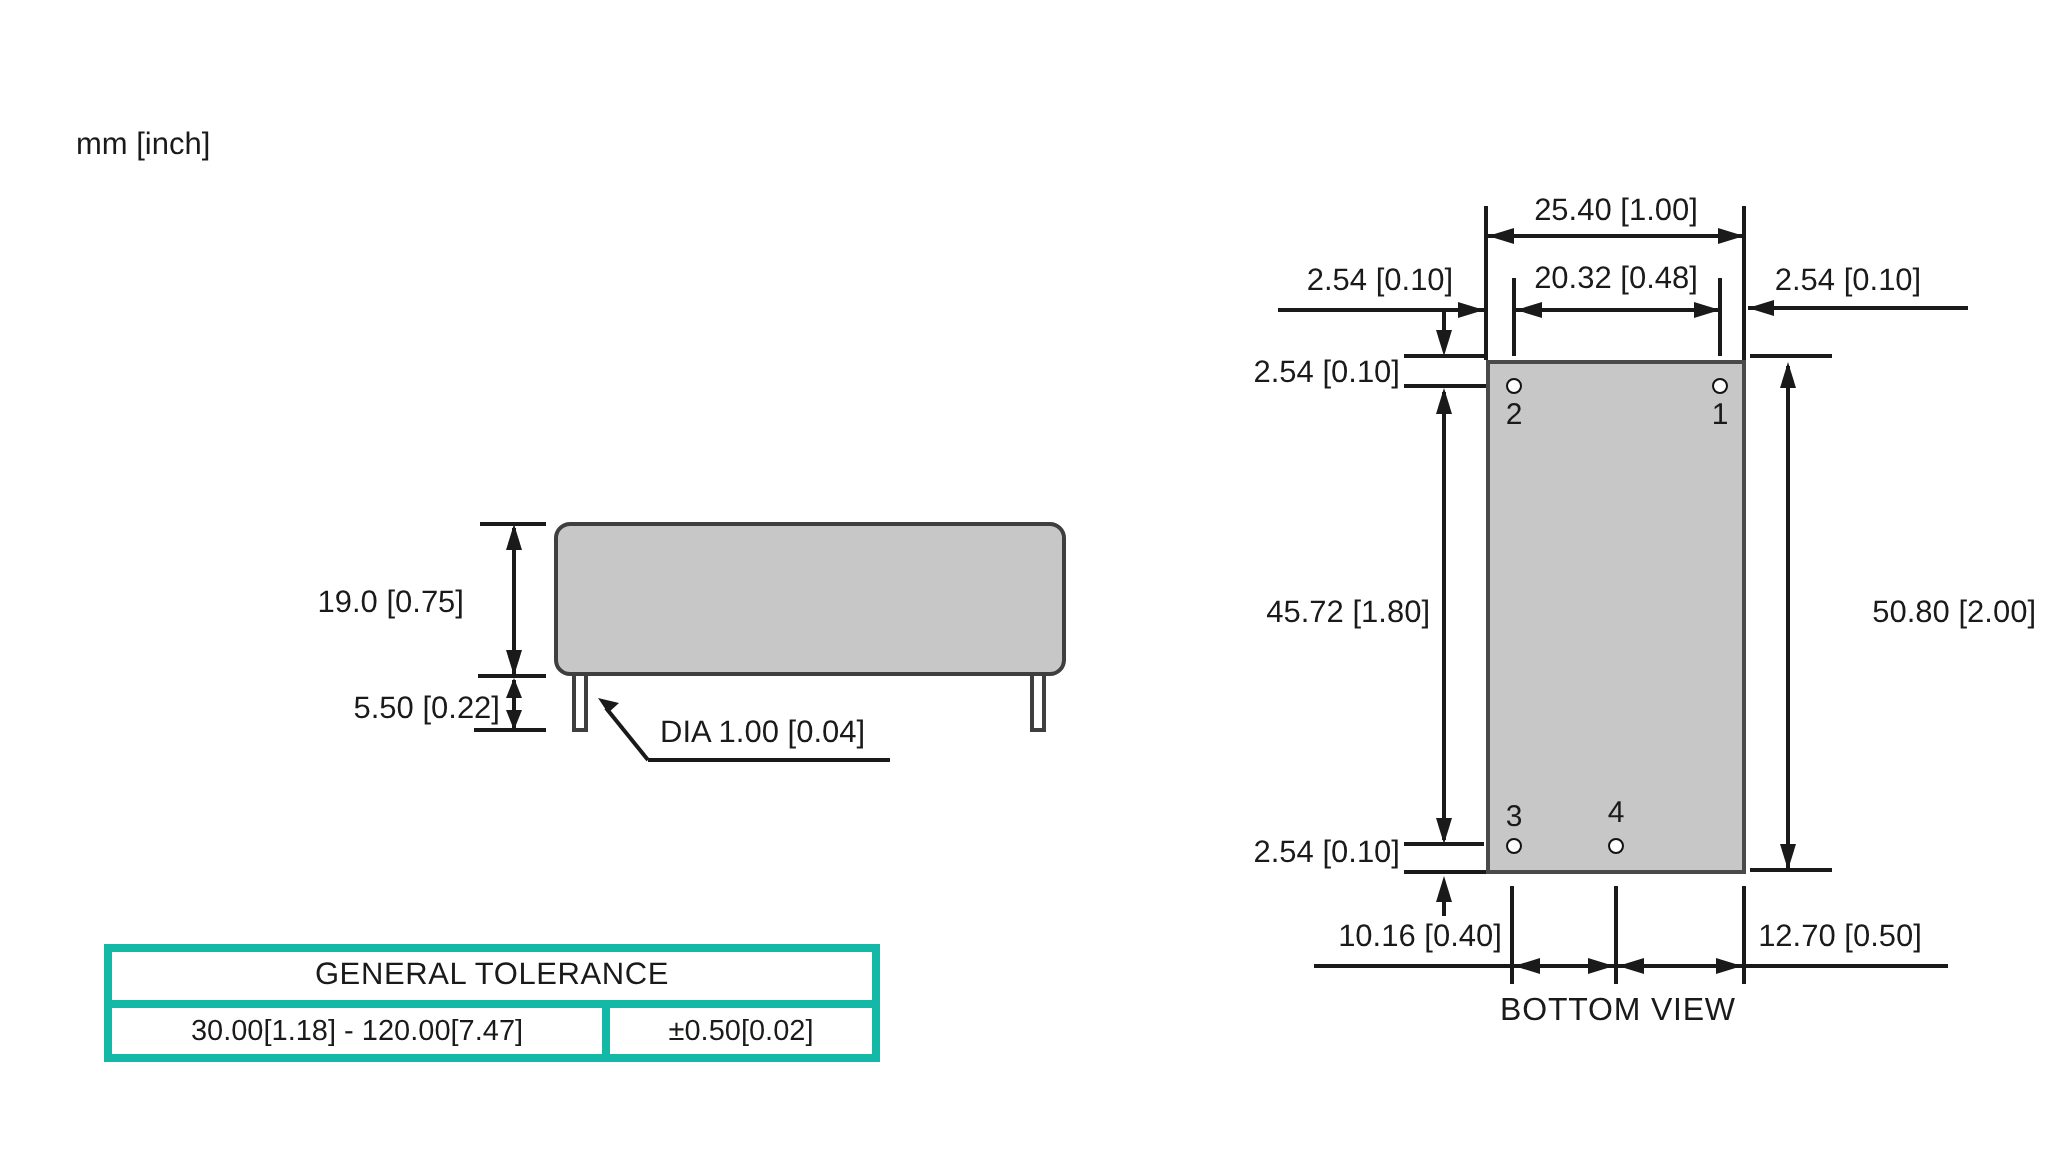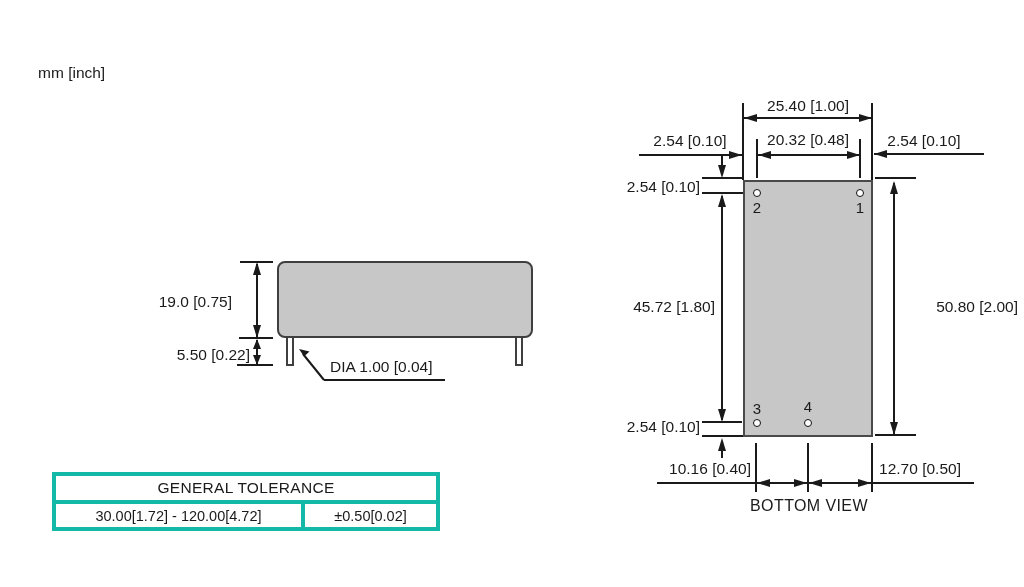--- a/index.html
+++ b/index.html
@@ -136,19 +136,19 @@
 
     <div class="view-title c" style="left:724px;top:497px;width:170px;text-align:center;">BOTTOM VIEW</div>
   </div>
 
   <table class="tol">
     <tbody>
         <tr>
       <th colspan="2">GENERAL TOLERANCE</th>
     </tr>
     <tr>
-      <td class="col-range">30.00[1.72] - 120.00[4.72]</td>
+      <td class="col-range">30.00[1.18] - 120.00[7.47]</td>
       <td class="col-tol">±0.50[0.02]</td>
     </tr>
   </tbody>
     </table>
 
 </div>
 
 </body></html>

